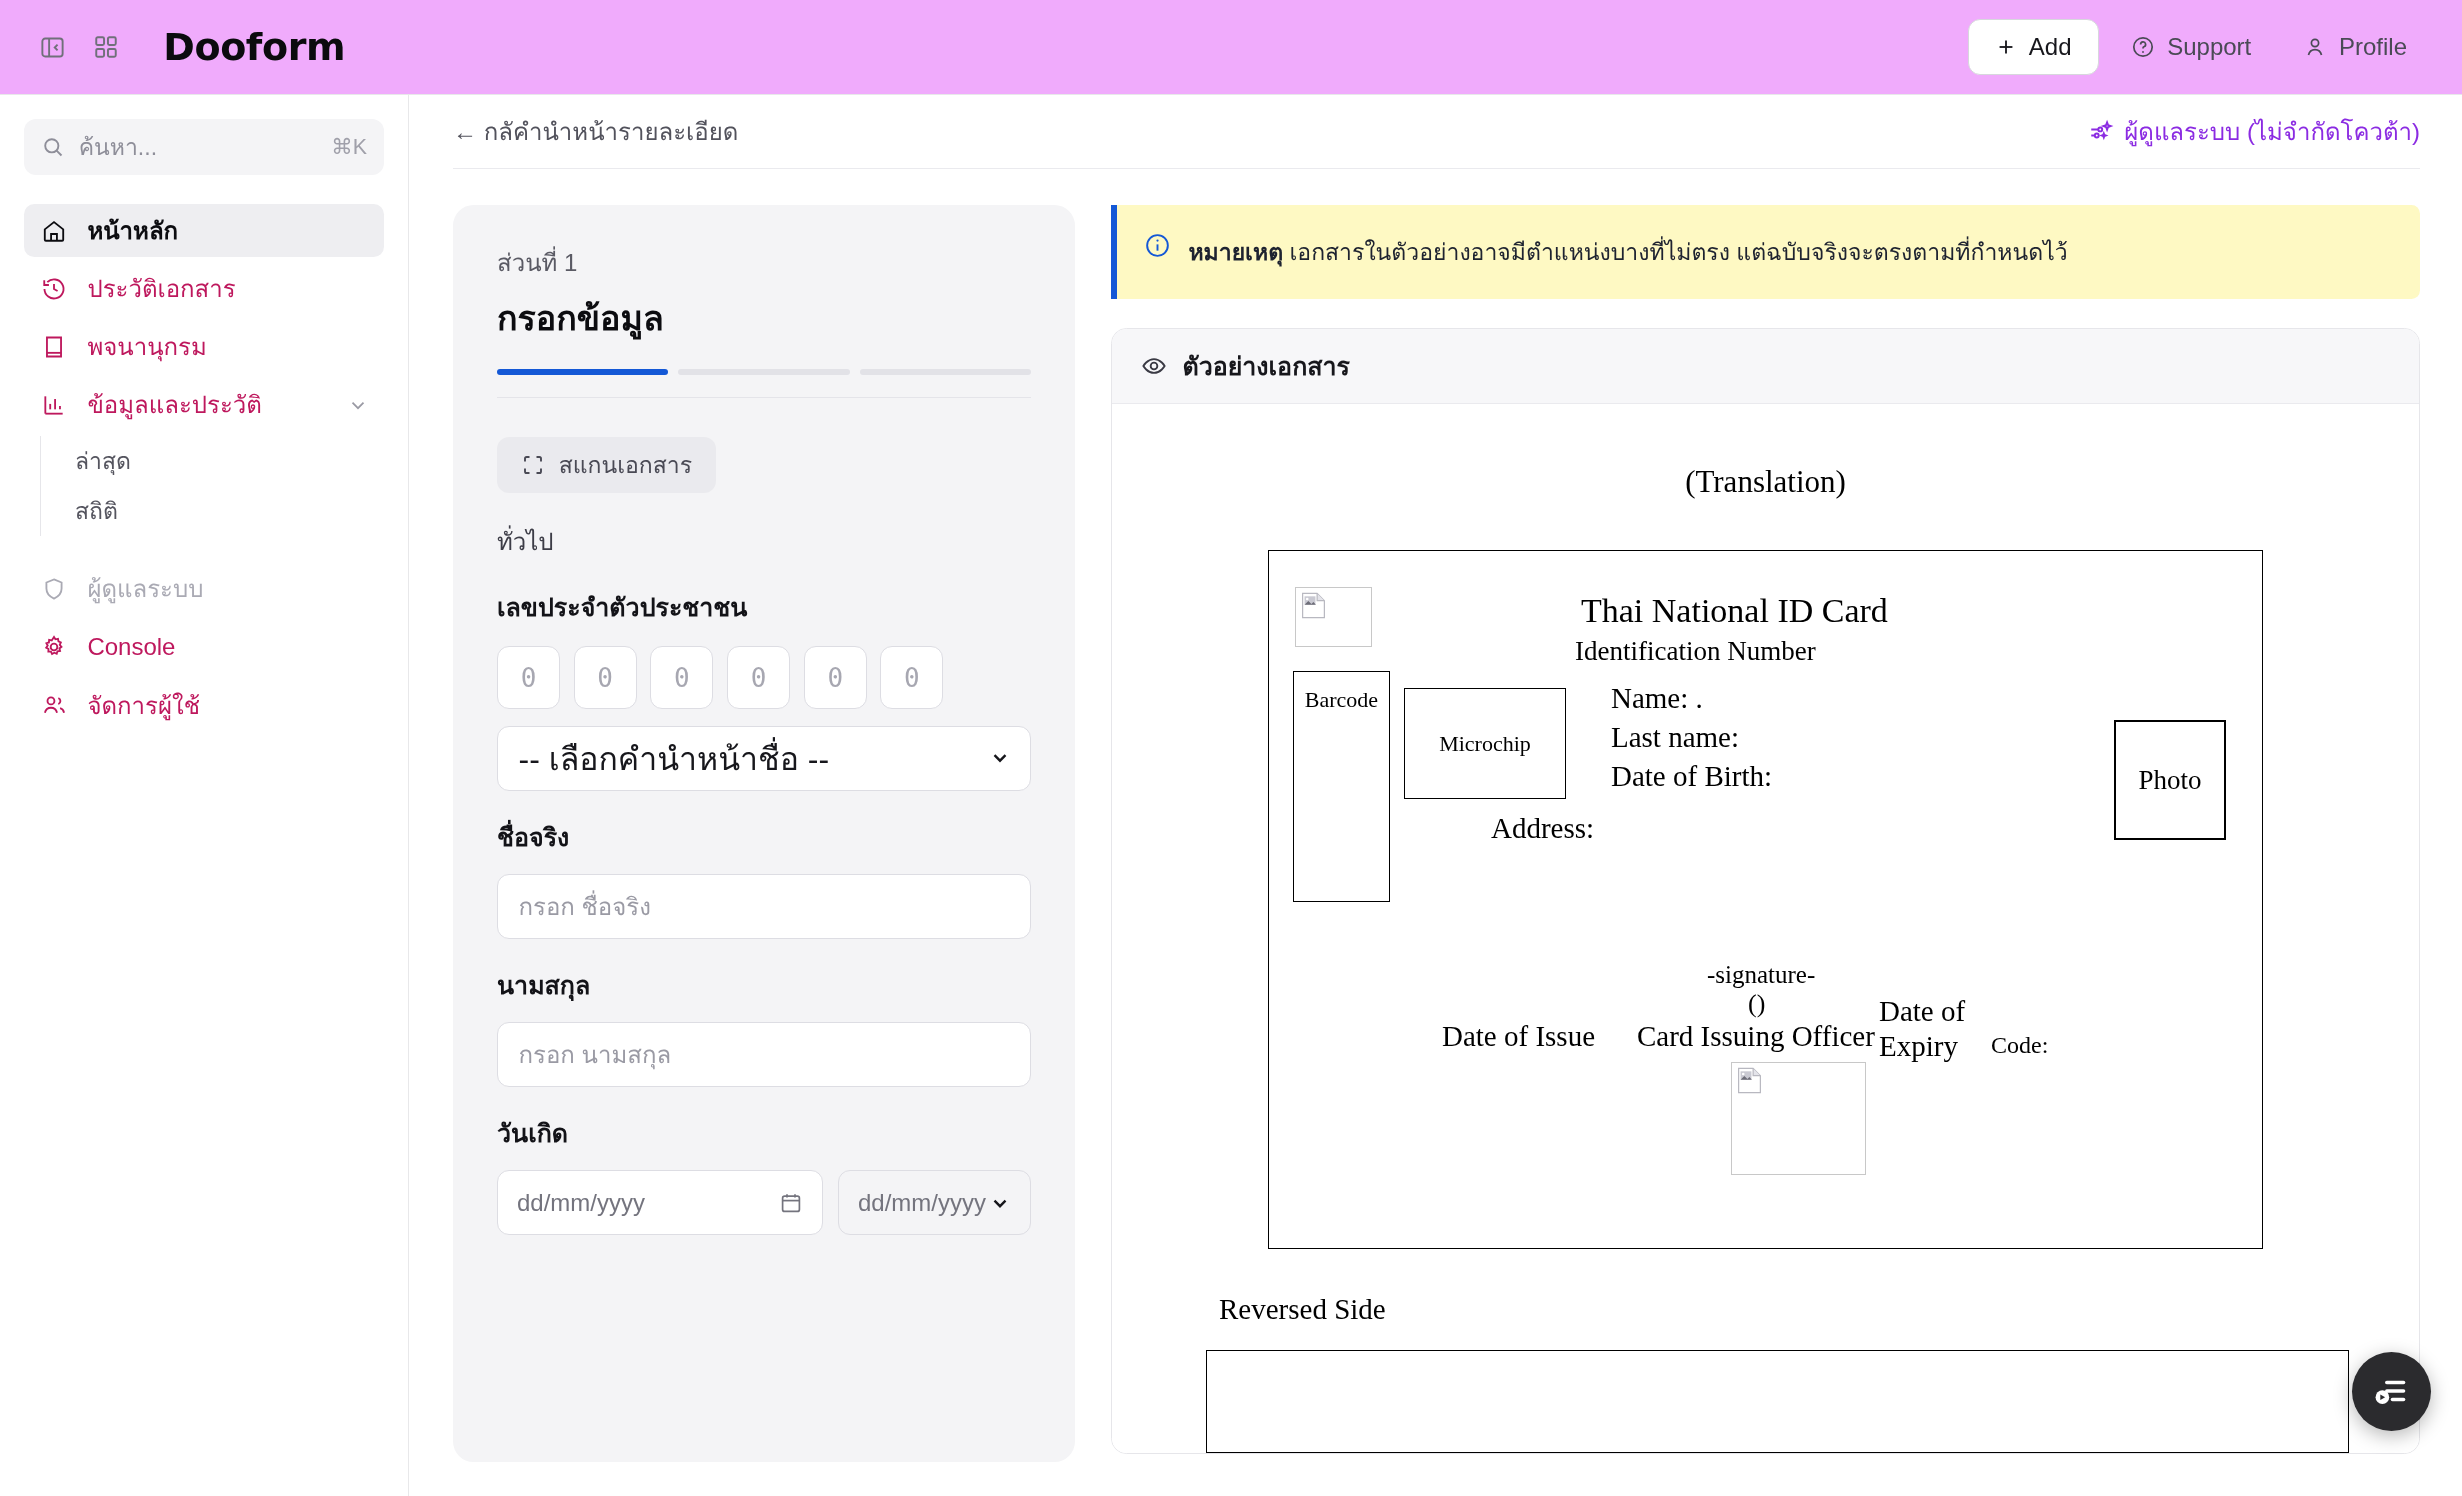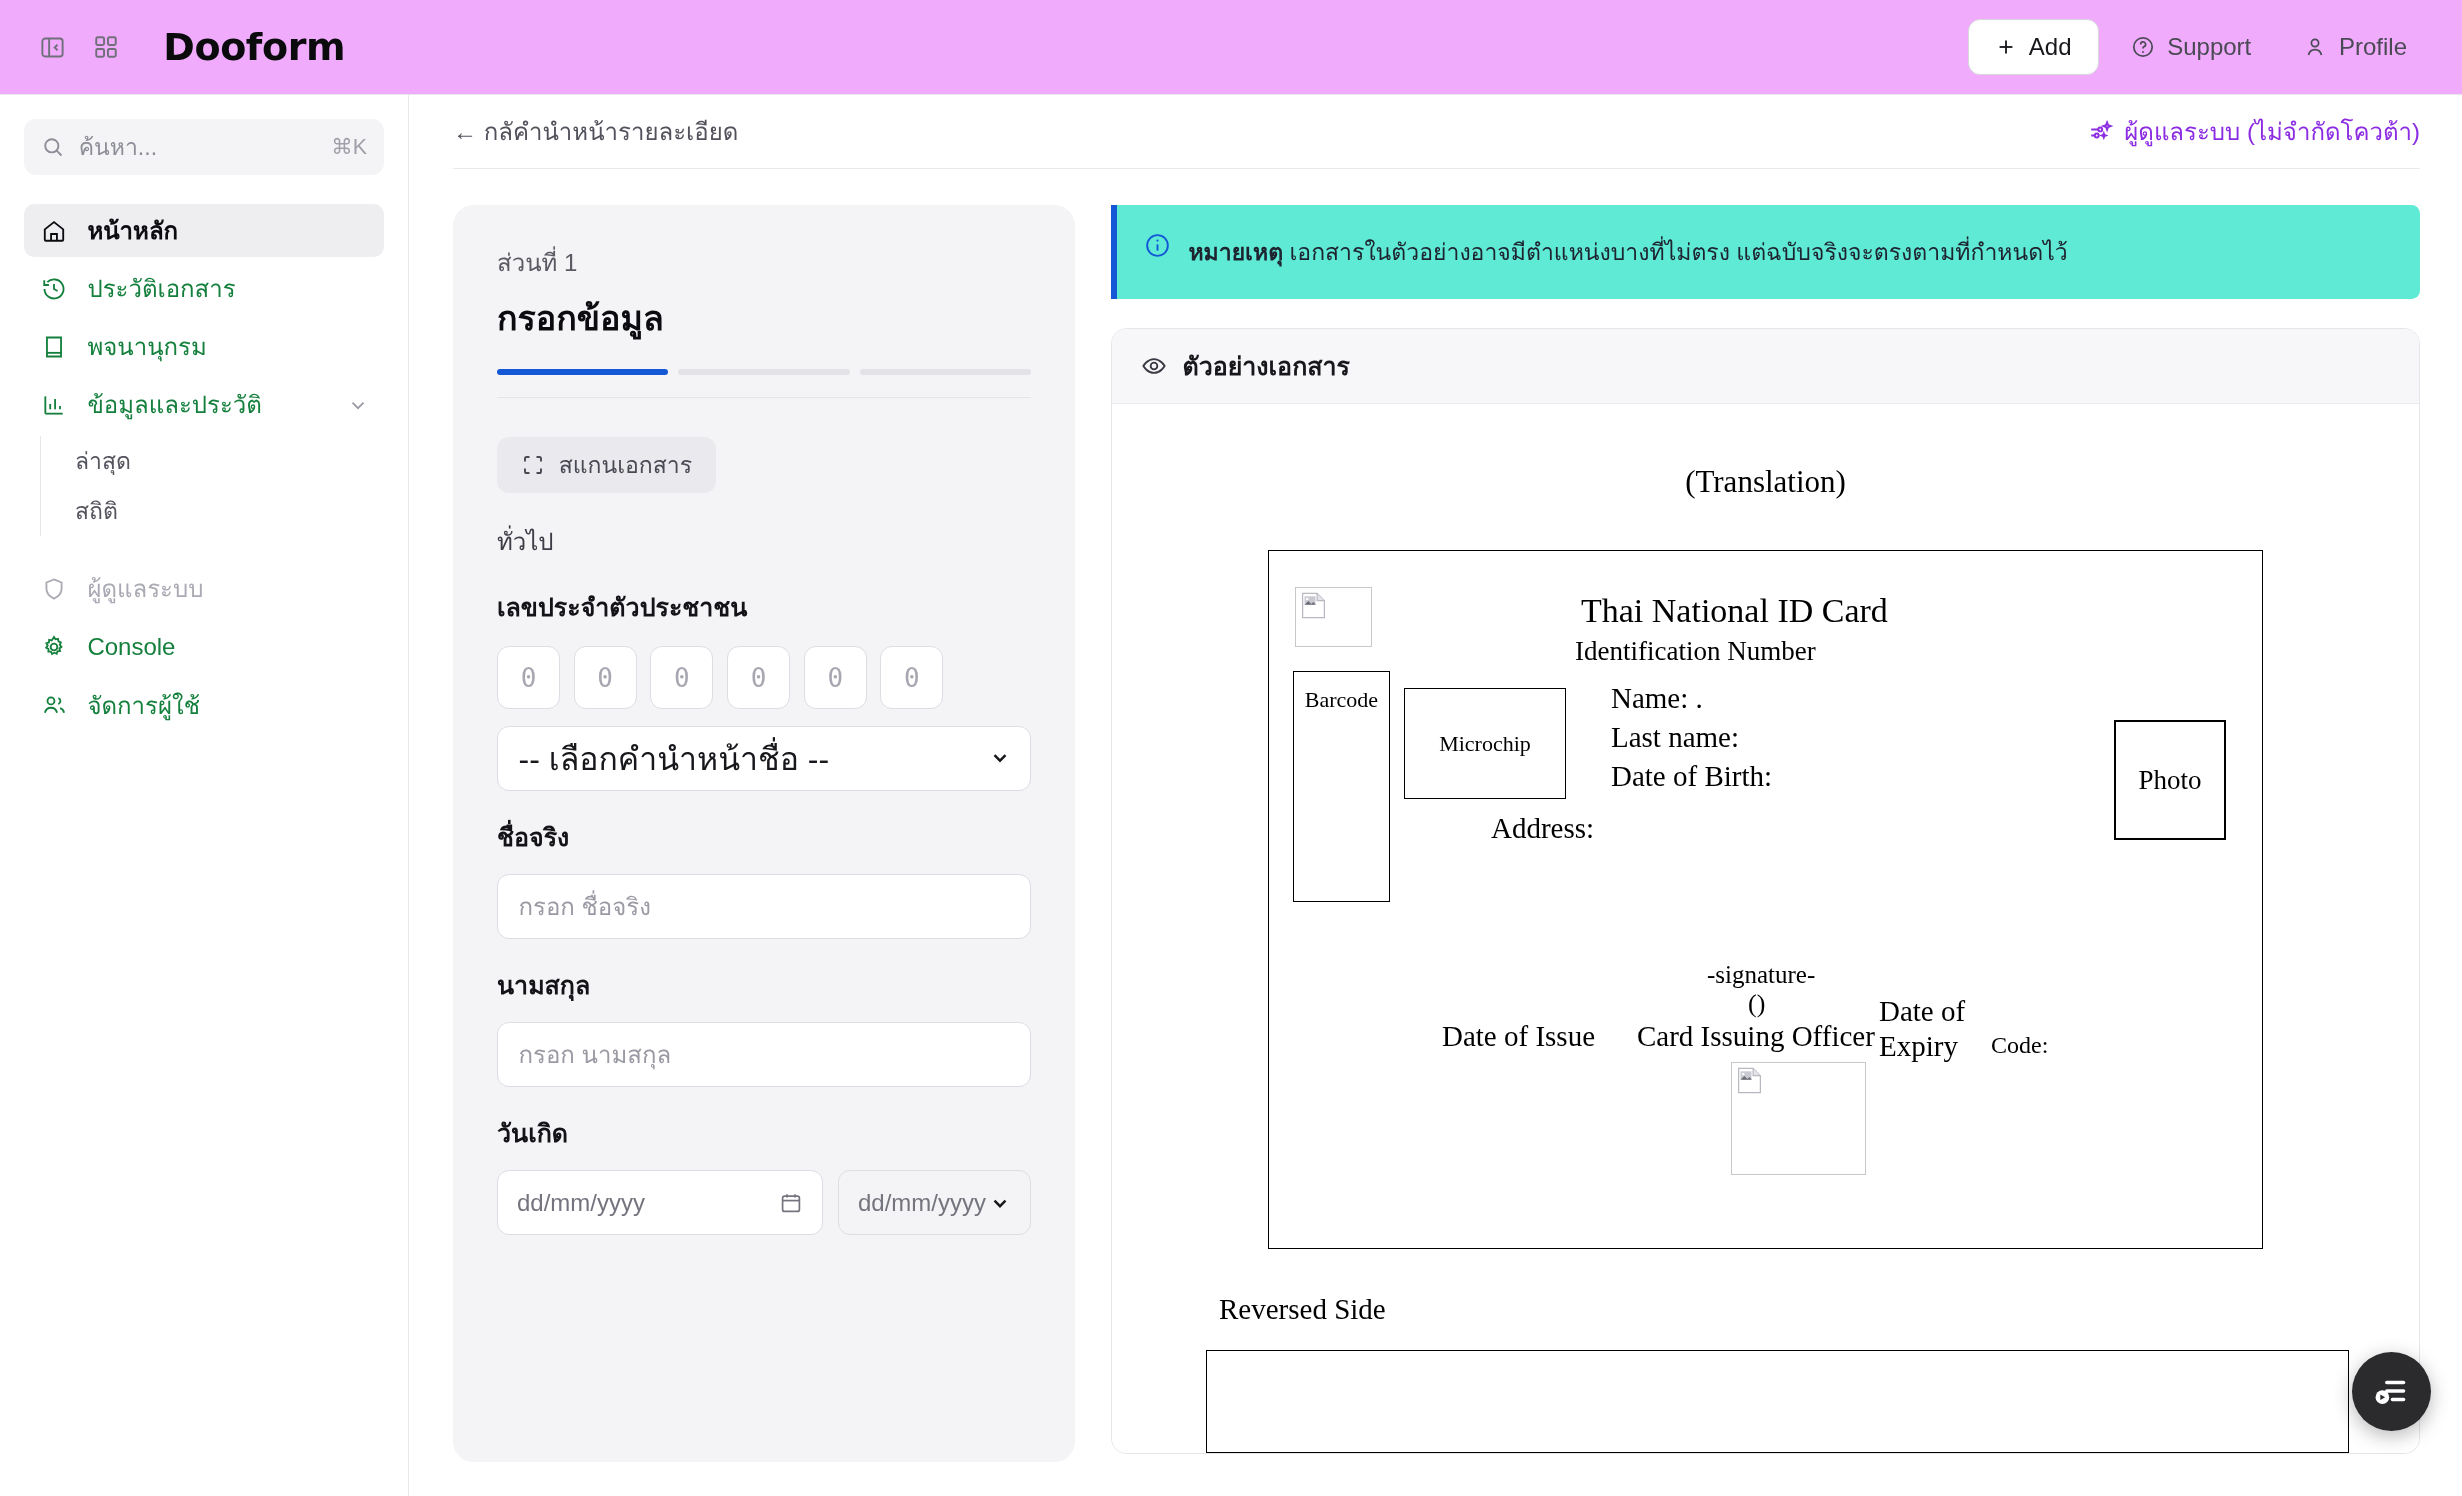--- a/index.html
+++ b/index.html
@@ -68,21 +68,21 @@
     flex: 1; margin-left: 13.7px;
     font-size: 23px; color: #8e8e99;
   }
   .search-box .sb-kbd { font-size: 21.4px; color: #a0a0aa; }
 
   .nav { margin-top: 29px; }
   .nav-item {
     display: flex; align-items: center;
     height: 53px; padding: 0 15.4px;
     border-radius: 10.3px; cursor: pointer;
-    color: #15803d; font-size: 24px;
+    color: #be185d; font-size: 24px;
     margin-bottom: 5.1px;
   }
   .nav-item.active { background: #eeeef1; color: #0c0c10; font-weight: 600; }
   .nav-item.muted { color: #aaaab4; }
   .nav-item .ni-ico {
     width: 29px; height: 29px; margin-right: 19px;
     display: flex; align-items: center; justify-content: center;
     flex: 0 0 29px;
   }
   .nav-item .ni-label { flex: 1; }
@@ -202,21 +202,21 @@
     background: #f4f4f6; border: 0.9px solid #dddde3;
     border-radius: 12px; padding: 0 19px;
     display: flex; align-items: center; cursor: pointer;
     font-size: 24px; color: #74747e;
   }
   .date-sel .ds-chev { margin-left: auto; color: #16161b; display: flex; }
 
   
   .preview-col { flex: 1; min-width: 0; }
   .notice {
-    background: #5eead4;
+    background: #fef9c3;
     border-left: 6px solid #1458d6;
     border-radius: 0 8.5px 8.5px 0;
     padding: 29px 27px;
     display: flex; align-items: flex-start; gap: 15.4px;
     font-size: 23px; color: #1e2330;
     min-height: 92px;
   }
   .notice b { font-weight: 700; }
   .notice .n-ico { color: #1458d6; flex: 0 0 29px; margin-top: -1.7px; }
 

